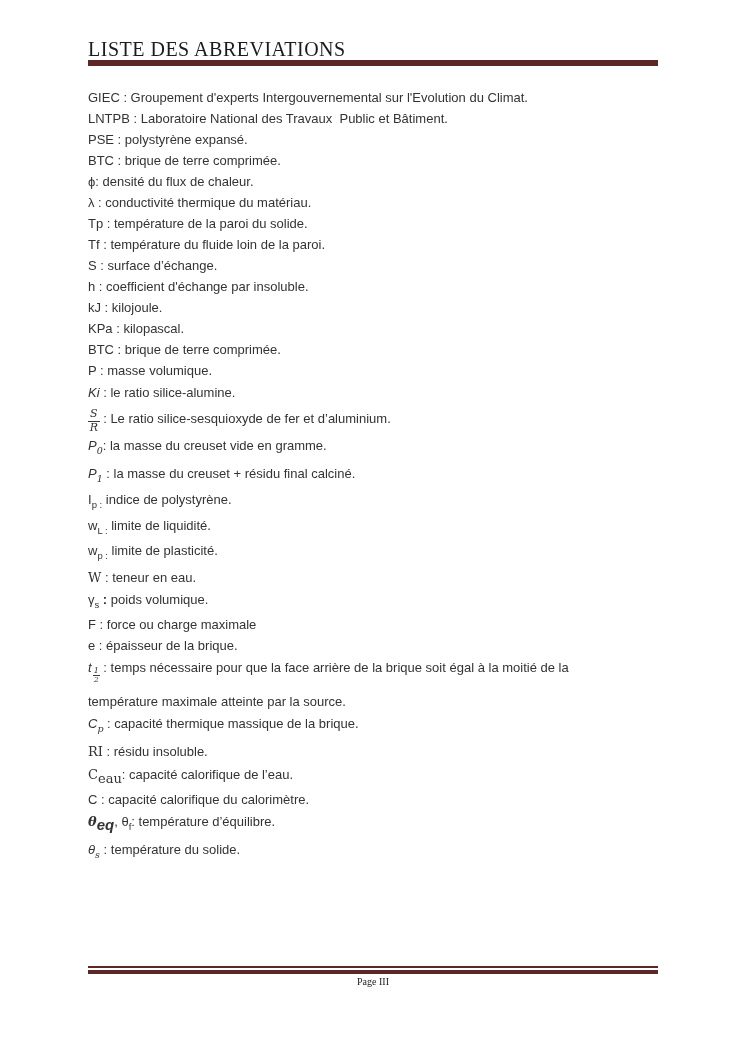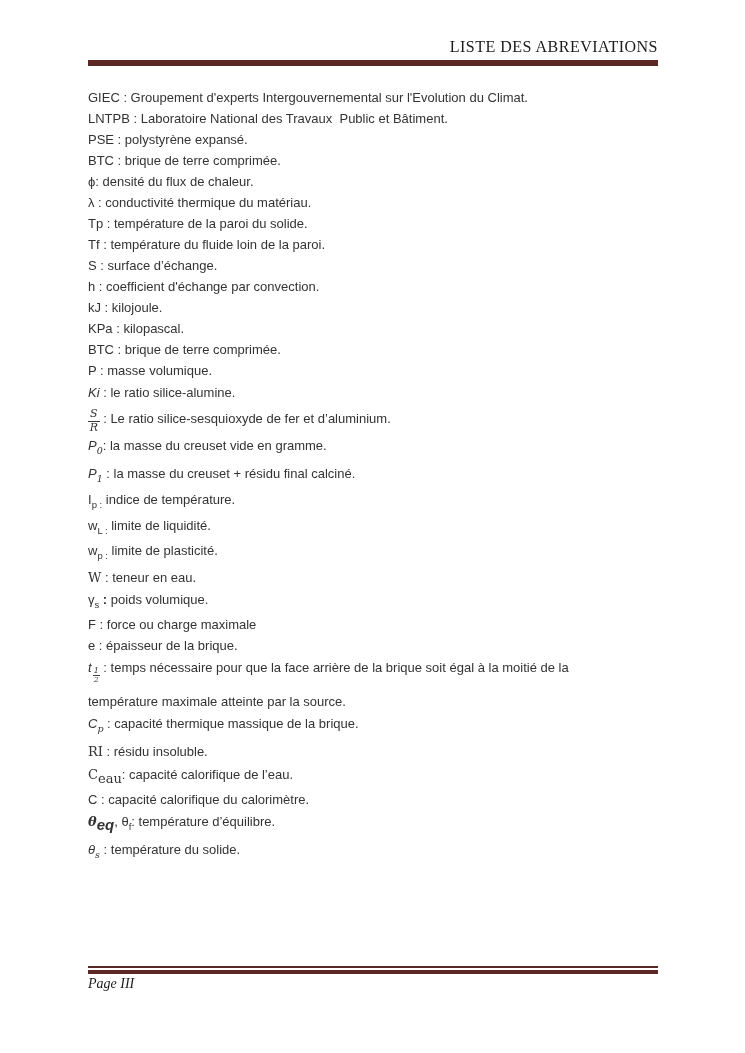--- a/index.html
+++ b/index.html
@@ -1,20 +1,20 @@
 <!DOCTYPE html>
 <html style="--rule: #5b2826; --text: #333333; --title: #1b1b1b;"><head>
 <meta charset="utf-8">
 <style>
   :root { --rule:#5b2826; --text:#333333; --title:#1b1b1b; }
   html,body { margin:0; padding:0; background:#ffffff; }
   .page { position:relative; width:745px; height:1053px; background:#ffffff; overflow:hidden;
           font-family:"Liberation Sans","DejaVu Sans",sans-serif; color:var(--text); }
-  .title { position:absolute; left:88px; top:38px; width:570px; text-align:right;
-           font-family:"Liberation Serif","DejaVu Serif",serif; font-size:16px;
+  .title { position:absolute; left:88px; top:38px; width:570px; text-align:left;
+           font-family:"Liberation Serif","DejaVu Serif",serif; font-size:20px;
            letter-spacing:.5px; color:var(--title); }
   .hrule { position:absolute; left:88px; top:60px; width:570px; height:6px; background:var(--rule); }
   .list  { position:absolute; left:88px; top:87px; width:585px; font-size:13px; }
   .line  { line-height:21px; white-space:nowrap; }
   .line.serif-line { line-height:23px; }
   .line.tall { line-height:30px; }
   .line.half { margin-bottom:7px; }
   .t { font-family:"Liberation Sans","DejaVu Sans",sans-serif; }
   .b { font-weight:bold; }
   .m { font-family:Liberation Sans, sans-serif; font-style:italic; }
@@ -25,50 +25,50 @@
   .msubb{ font-family:Liberation Sans, sans-serif; font-style:italic; font-weight:bold; font-size:15px; vertical-align:-3.5px; }
   .rsub { font-family:"DejaVu Serif","Liberation Serif",serif; font-size:13px; vertical-align:-3.5px; }
   .frac { display:inline-block; text-align:center; font-family:"DejaVu Serif","Liberation Serif",serif;
           font-style:italic; font-size:11px; line-height:1.05; vertical-align:-8px; }
   .frac .num { display:block; border-bottom:1px solid #3a3a3a; padding:0 2px 1px; }
   .frac .den { display:block; }
   .frac.small { font-size:8px; vertical-align:-10px; margin-left:1px; }
   .frac.small .num { padding:0 1px; }
   .frule-thin  { position:absolute; left:88px; top:966px; width:570px; height:2px; background:var(--rule); }
   .frule-thick { position:absolute; left:88px; top:970px; width:570px; height:4px; background:var(--rule); }
-  .pagenum { position:absolute; left:88px; top:976px; width:570px; text-align:left;
-             font-family:"Liberation Serif","DejaVu Serif",serif; font-size:14px; color:var(--title);font-style:italic; }
+  .pagenum { position:absolute; left:88px; top:976px; width:570px; text-align:center;
+             font-family:"Liberation Serif","DejaVu Serif",serif; font-size:10px; color:var(--title); }
 </style>
 </head>
 <body>
 
 <div class="page">
   <div class="title">LISTE DES ABREVIATIONS</div>
   <div class="hrule"></div>
 
   <div class="list">
       <div class="line"><span class="t">GIEC : Groupement d'experts Intergouvernemental sur l'Evolution du Climat.</span></div>
       <div class="line"><span class="t">LNTPB : Laboratoire National des Travaux&nbsp; Public et Bâtiment.</span></div>
       <div class="line"><span class="t">PSE : polystyrène expansé.</span></div>
       <div class="line"><span class="t">BTC : brique de terre comprimée.</span></div>
       <div class="line"><span class="t">ϕ: densité du flux de chaleur.</span></div>
       <div class="line"><span class="t">λ : conductivité thermique du matériau.</span></div>
       <div class="line"><span class="t">Tp : température de la paroi du solide.</span></div>
       <div class="line"><span class="t">Tf : température du fluide loin de la paroi.</span></div>
       <div class="line"><span class="t">S : surface d’échange.</span></div>
-      <div class="line"><span class="t">h : coefficient d'échange par convection.</span></div>
+      <div class="line"><span class="t">h : coefficient d'échange par insoluble.</span></div>
       <div class="line"><span class="t">kJ : kilojoule.</span></div>
       <div class="line"><span class="t">KPa : kilopascal.</span></div>
       <div class="line"><span class="t">BTC : brique de terre comprimée.</span></div>
       <div class="line"><span class="t">P : masse volumique.</span></div>
       <div class="line serif-line"><span class="m">Ki</span><span class="t"> : le ratio silice-alumine.</span></div>
       <div class="line tall"><span class="frac"><span class="num">S</span><span class="den">R</span></span><span class="t"> : Le ratio silice-sesquioxyde de fer et d’aluminium.</span></div>
       <div class="line serif-line"><span class="m">P</span><span class="msub">0</span><span class="t">: la masse du creuset vide en gramme.</span></div>
       <div class="line serif-line"><span class="m">P</span><span class="msub">1</span><span class="t"> : la masse du creuset + résidu final calciné.</span></div>
-      <div class="line"><span class="t">I</span><span class="sub">p :</span><span class="t"> indice de température.</span></div>
+      <div class="line"><span class="t">I</span><span class="sub">p :</span><span class="t"> indice de polystyrène.</span></div>
       <div class="line"><span class="t">w</span><span class="sub">L :</span><span class="t"> limite de liquidité.</span></div>
       <div class="line"><span class="t">w</span><span class="sub">p :</span><span class="t"> limite de plasticité.</span></div>
       <div class="line serif-line"><span class="r">W</span><span class="t"> : teneur en eau.</span></div>
       <div class="line"><span class="t">γ</span><span class="sub">s</span><span class="b"> :</span><span class="t"> poids volumique.</span></div>
       <div class="line"><span class="t">F : force ou charge maximale</span></div>
       <div class="line"><span class="t">e : épaisseur de la brique.</span></div>
       <div class="line serif-line half"><span class="m">t</span><span class="frac small"><span class="num">1</span><span class="den">2</span></span><span class="t"> : temps nécessaire pour que la face arrière de la brique soit égal à la moitié de la</span></div>
       <div class="line"><span class="t">température maximale atteinte par la source.</span></div>
       <div class="line serif-line"><span class="m">C</span><span class="msub">p</span><span class="t"> : capacité thermique massique de la brique.</span></div>
       <div class="line serif-line"><span class="r">RI</span><span class="t"> : résidu insoluble.</span></div>

